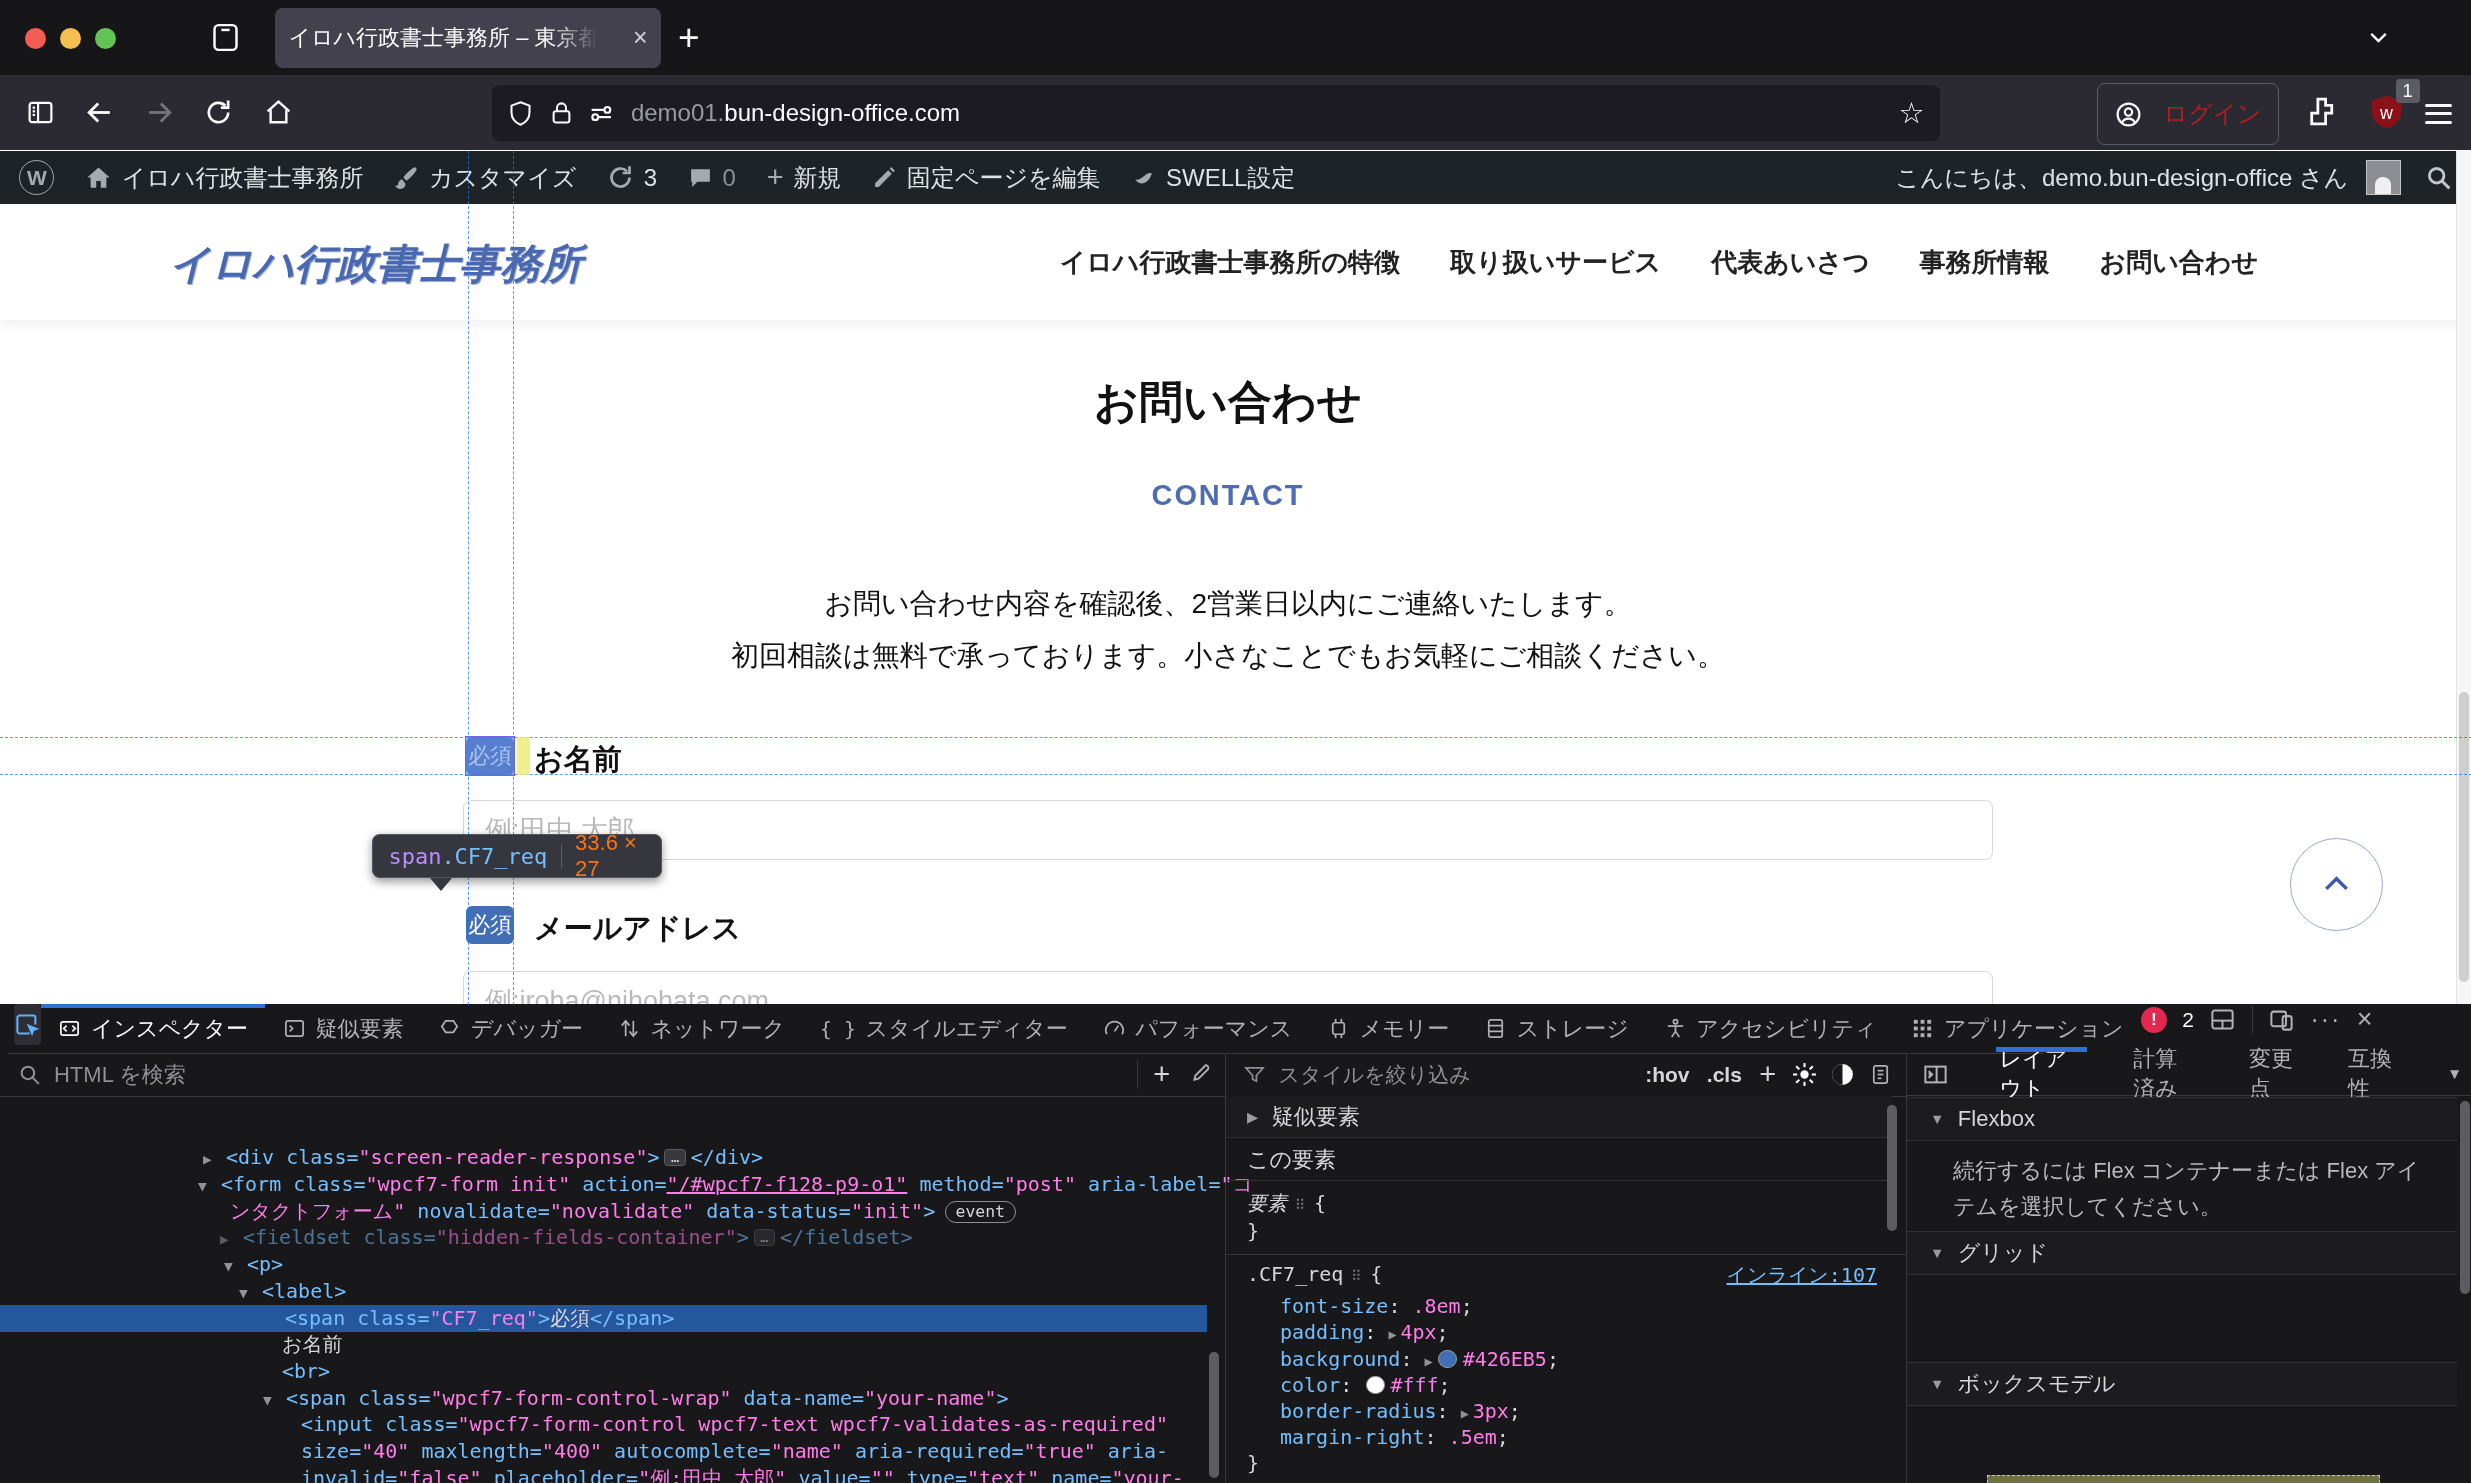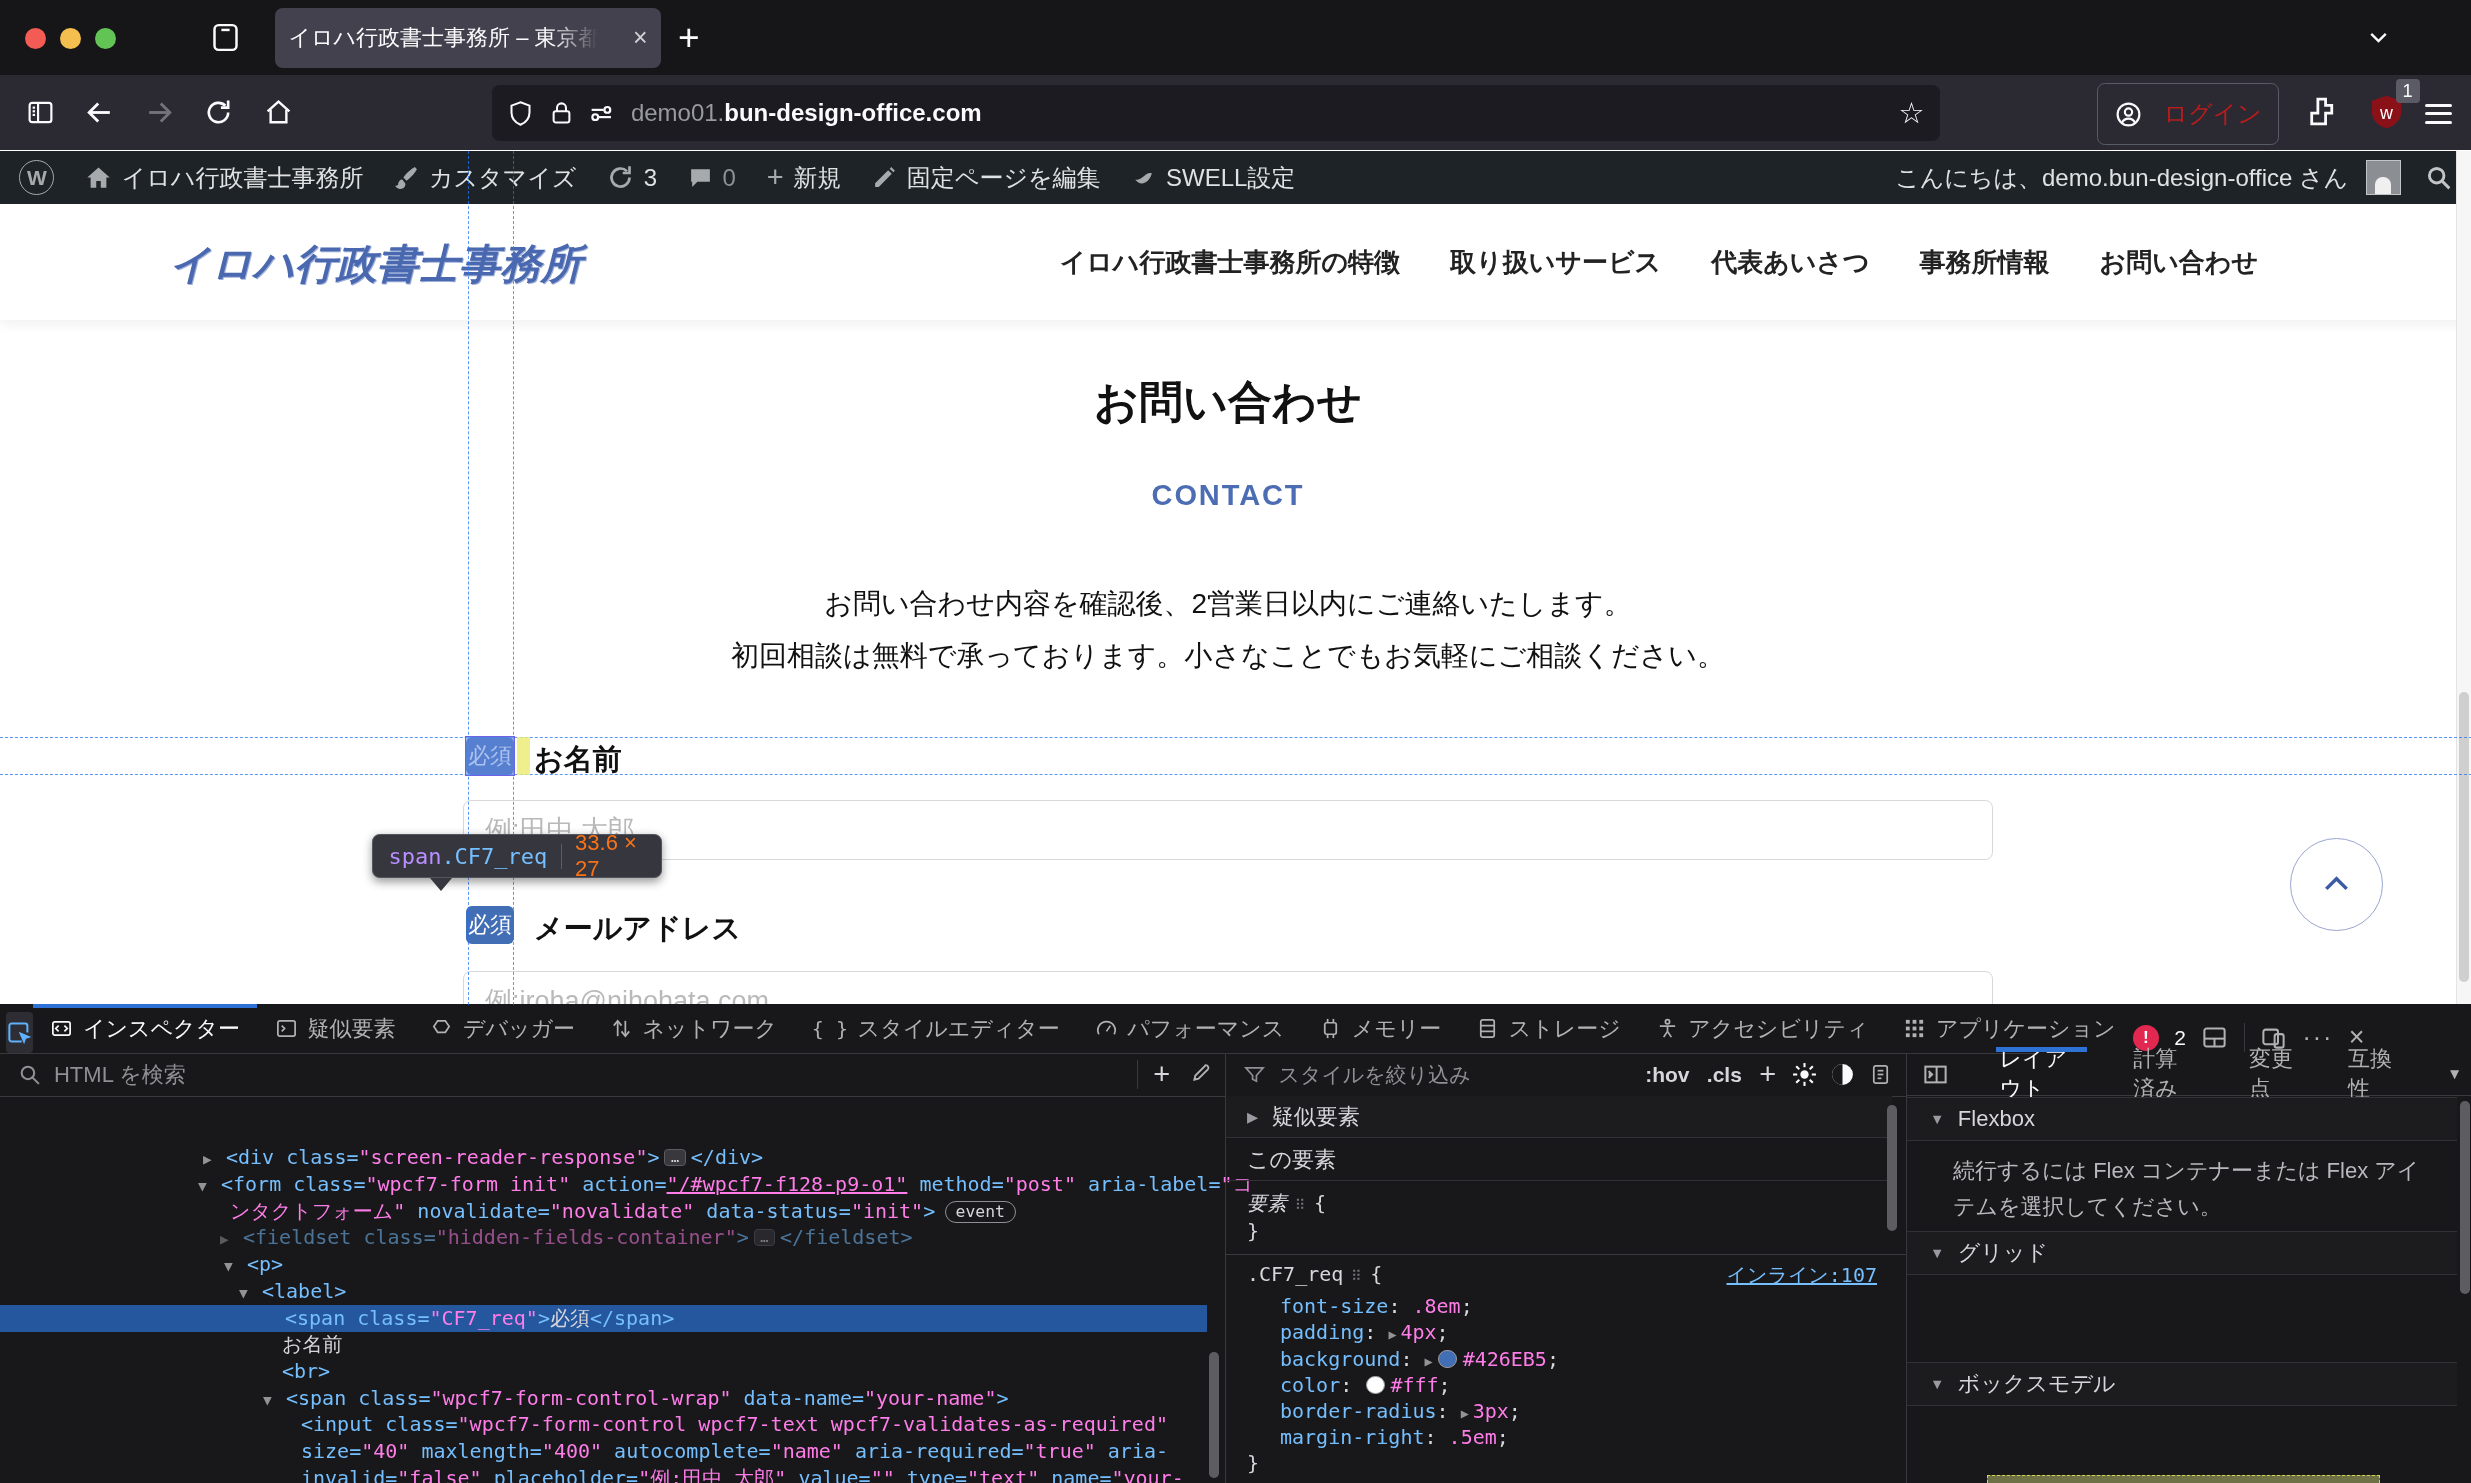--- a/index.html
+++ b/index.html
@@ -44,21 +44,21 @@
   .pagescroll i{position:absolute;left:1.9px;width:9.7px;border-radius:4.8px;background:#cfcfcf}
   
   .vguide{top:151px;width:0;height:854px;border-left:1.9px dashed rgba(35,118,245,.75);z-index:40}
   .hguide{left:0;width:2472px;height:0;border-top:1.9px dashed rgba(35,118,245,.75);z-index:40}
   .hl-box{left:466px;top:737px;width:48px;height:38px;background:rgba(104,142,228,.55);outline:1.9px solid rgba(94,82,225,.9);z-index:41}
   .hl-margin{left:517px;top:737px;width:12.6px;height:38px;background:rgba(235,236,110,.8);z-index:41}
   .ttip{left:372px;top:630px;width:290px;height:44px;background:#36363e;border:1px solid #55555e;border-radius:7.7px;display:flex;align-items:center;padding:0 15.4px;box-sizing:border-box;font-size:22px;z-index:42;box-shadow:0 3.9px 9.7px rgba(0,0,0,.4)}
   .ttip-arrow{left:430px;top:674px;width:0;height:0;border-left:11.6px solid transparent;border-right:11.6px solid transparent;border-top:13.5px solid #36363e;z-index:42}
   
   .dt{left:0;top:1004px;width:2472px;height:479px;background:#18181a;color:#b1b1b3}
-  .dtbar{left:0;top:0;width:2036px;height:49px;border-bottom:1px solid #38383d;display:flex;align-items:flex-end}
+  .dtbar{left:8px;top:0;width:2036px;height:49px;border-bottom:1px solid #38383d;display:flex;align-items:flex-start}
   .dttab{display:flex;align-items:center;gap:9.7px;padding:0 17.4px;height:100%;font-size:22px;color:#b1b1b3;position:relative;white-space:nowrap}
   .dttab.active{color:#fbfbfe}
   .dttab.active::before{content:"";position:absolute;left:0;top:0;right:0;height:3.9px;background:#2f72d6}
   .pickbox{width:48px;height:41px;margin-left:5.8px;background:#2d2d33;border-radius:3.9px;display:flex;align-items:center;justify-content:center}
   .dt-right{margin-left:auto;display:flex;align-items:center;gap:15.4px;padding-right:13.5px}
   .errbadge{width:26px;height:26px;border-radius:50%;background:#e22850;color:#fff;font-size:17.4px;font-weight:bold;display:flex;align-items:center;justify-content:center}
   .vsep{width:1px;height:29px;background:#38383d}
   mono,.mono{font-family:"DejaVu Sans Mono","Liberation Mono",monospace}
   
   .pane-markup{left:0;top:49px;width:1226px;height:460px;border-right:1px solid #38383d;box-sizing:border-box}
@@ -174,21 +174,21 @@
       </svg>
   </span>
   <span style="margin-left:13.5px">
     <svg width="29" height="29" viewBox="0 0 24 24" fill="none" stroke="#fbfbfe" stroke-width="1.8">
         <line x1="3" y1="9" x2="13" y2="9"></line>
         <circle cx="16" cy="9" r="2.4"></circle>
         <line x1="19" y1="15" x2="9" y2="15"></line>
         <circle cx="6" cy="15" r="2.4"></circle>
       </svg>
   </span>
-  <span class="urltext"><span class="urldim">demo01.</span><span style="font-weight:700">bun-design-office.com</span></span>
+  <span class="urltext"><span class="urldim">demo01.</span><span style="font-weight:400">bun-design-office.com</span></span>
   <span style="margin-left:auto;color:#fbfbfe;font-size:29px">☆</span>
 </div>
 <div class="abs loginbtn">
   <svg width="29" height="29" viewBox="0 0 24 24" fill="none" stroke="#fbfbfe" stroke-width="1.8">
       <circle cx="12" cy="12" r="9"></circle>
       <circle cx="12" cy="10" r="3"></circle>
       <path d="M6.5 19a6 6 0 0 1 11 0"></path>
     </svg>
   <span>ログイン</span>
 </div>

